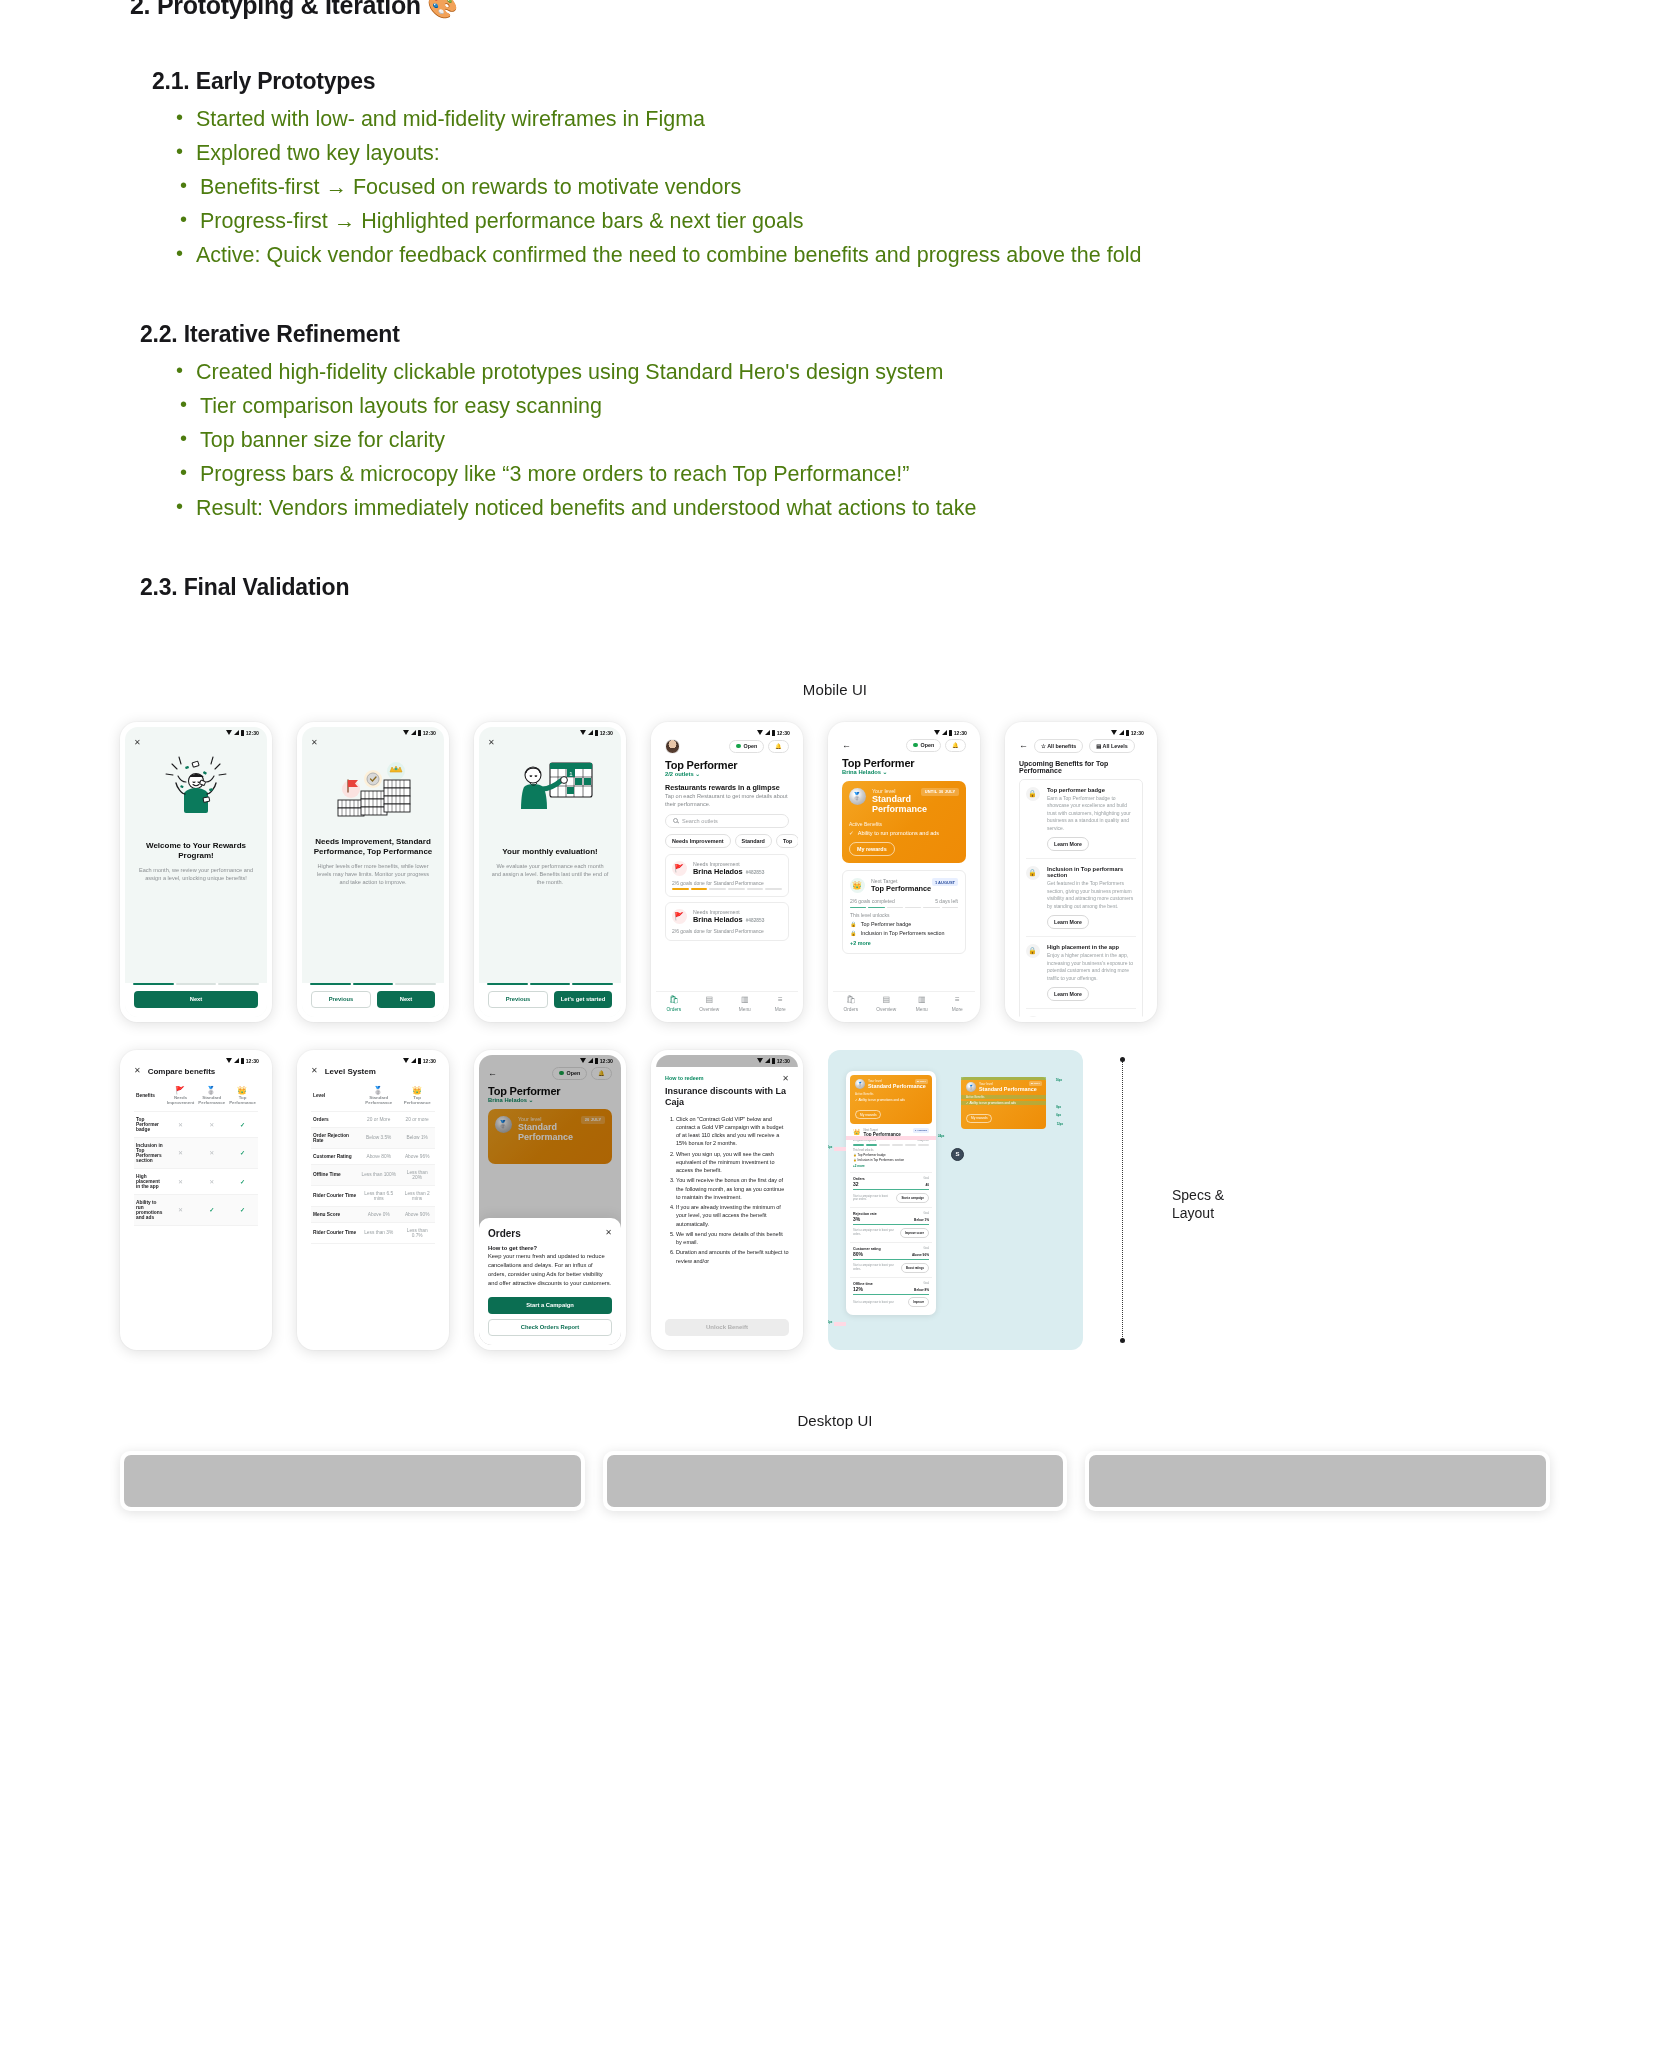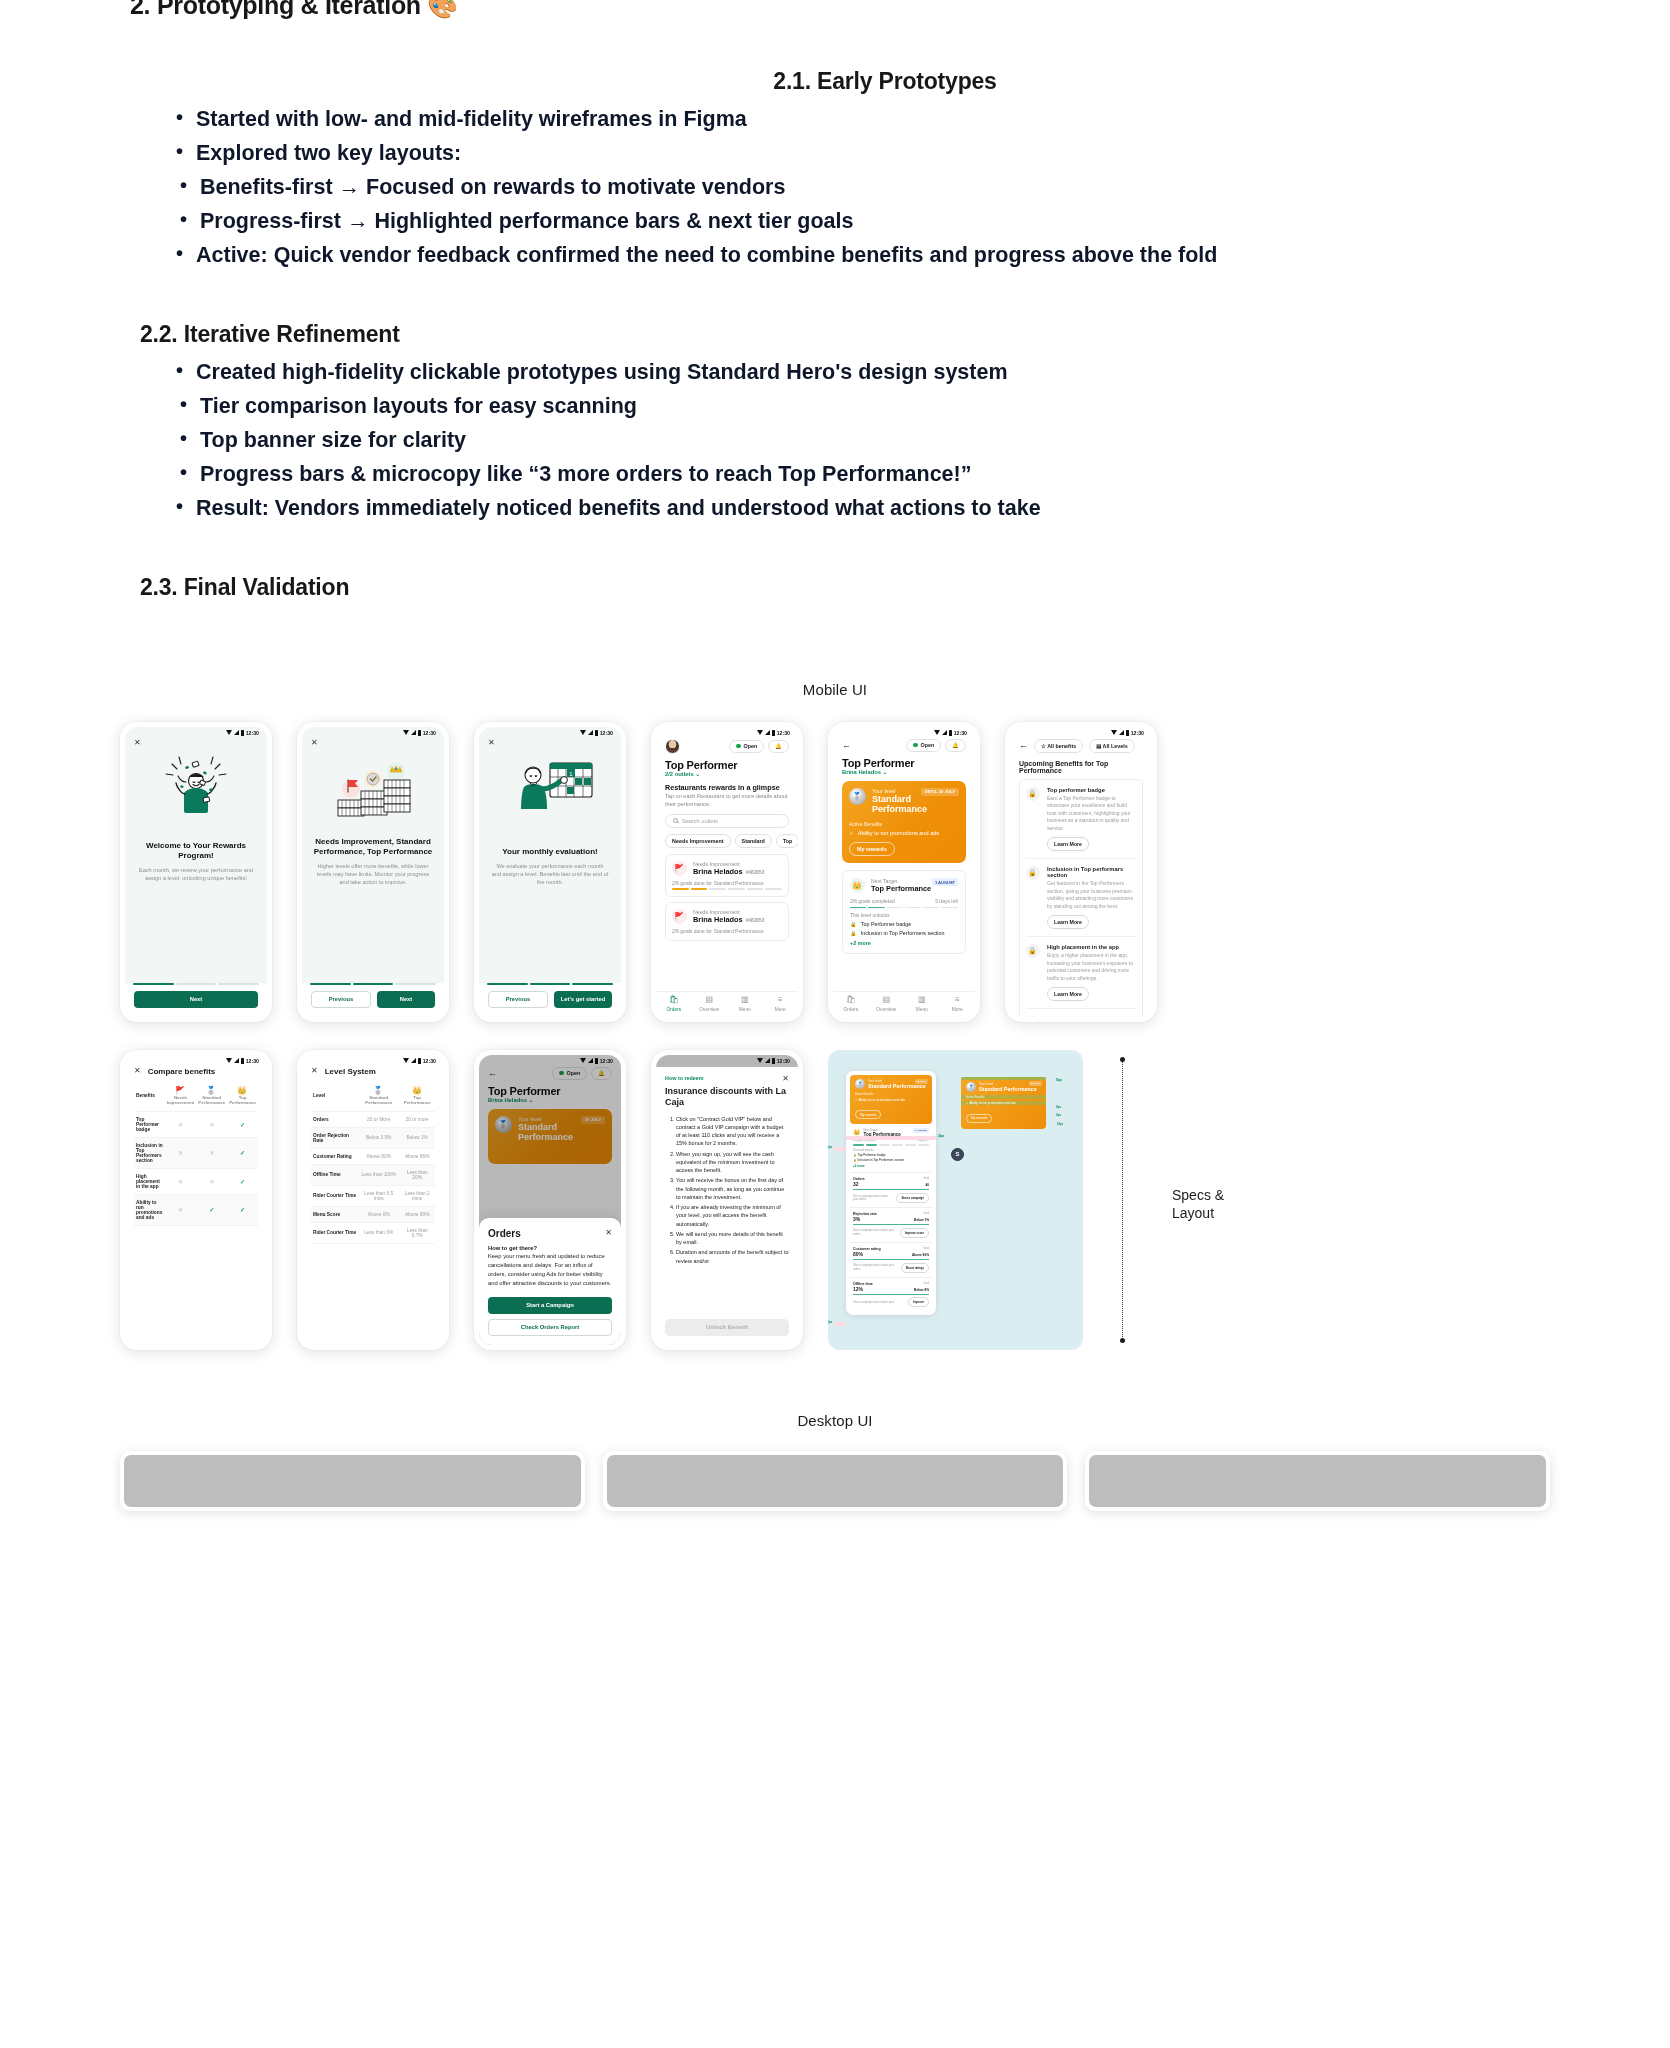--- a/index.html
+++ b/index.html
@@ -14,26 +14,26 @@
   
   .doc { padding: 0 40px 0 140px; }
   .h2-main {
     font-size: 25px; font-weight: 700; letter-spacing: -0.3px;
     margin-left: -10px; margin-top: -9px; white-space: nowrap;
   }
   .h3 {
     font-size: 23px; font-weight: 700; letter-spacing: -0.2px;
     margin-top: 30px; margin-bottom: 8px;
   }
-  .h3.indent { margin-left: 0; text-align: center; }
+  .h3.indent { margin-left: 12px; }
   ul.lvl1 { list-style: none; margin-left: 34px; }
   ul.lvl2 { list-style: none; margin-left: 38px; }
   ul.lvl1 > li, ul.lvl2 > li {
     position: relative; font-size: 21.5px; line-height: 1.58;
-    padding-left: 22px; color: #0f172a; font-weight: 700;
+    padding-left: 22px; color: #4d7c0f; font-weight: 400;
   }
   ul.lvl1 > li::before, ul.lvl2 > li::before {
     content: "•"; position: absolute; left: 2px; top: -1px; font-size: 20px;
   }
   .spacer-18 { height: 18px; }
 
   
   .section-label {
     text-align: center; font-size: 15px; color: #1c1c1e;
     font-weight: 400; letter-spacing: .1px;

